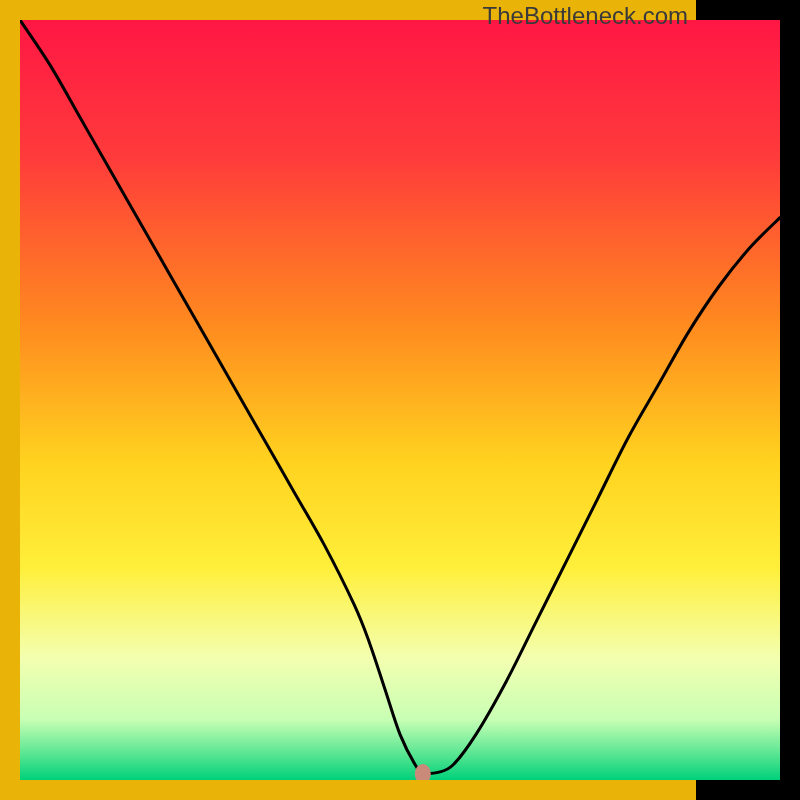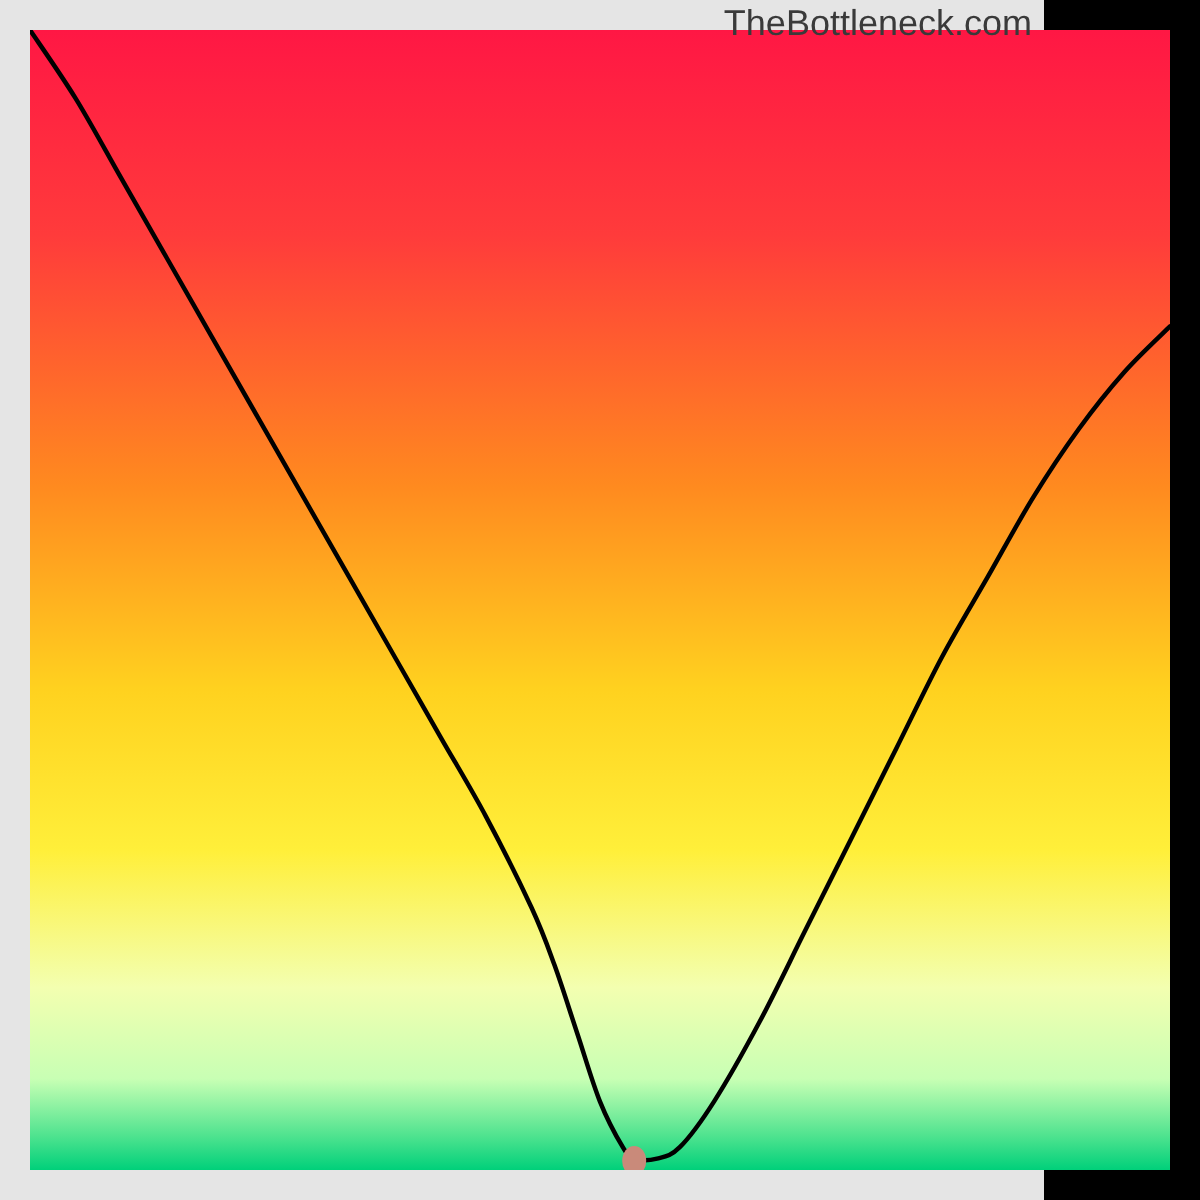--- a/index.html
+++ b/index.html
@@ -8,21 +8,21 @@
     width: 800px;
     height: 800px;
     overflow: hidden;
     background: #000;
     font-family: Arial, Helvetica, sans-serif;
   }
   .frame {
     position: relative;
     width: 696px;
     height: 800px;
-    background: #e5e5e5;
+    background: #eab308;
   }
   .watermark {
     position: absolute;
     top: 2px;
     right: 8px;
     color: #3a3a3a;
     font-size: 24px;
     font-weight: 400;
     letter-spacing: 0px;
     z-index: 10;

